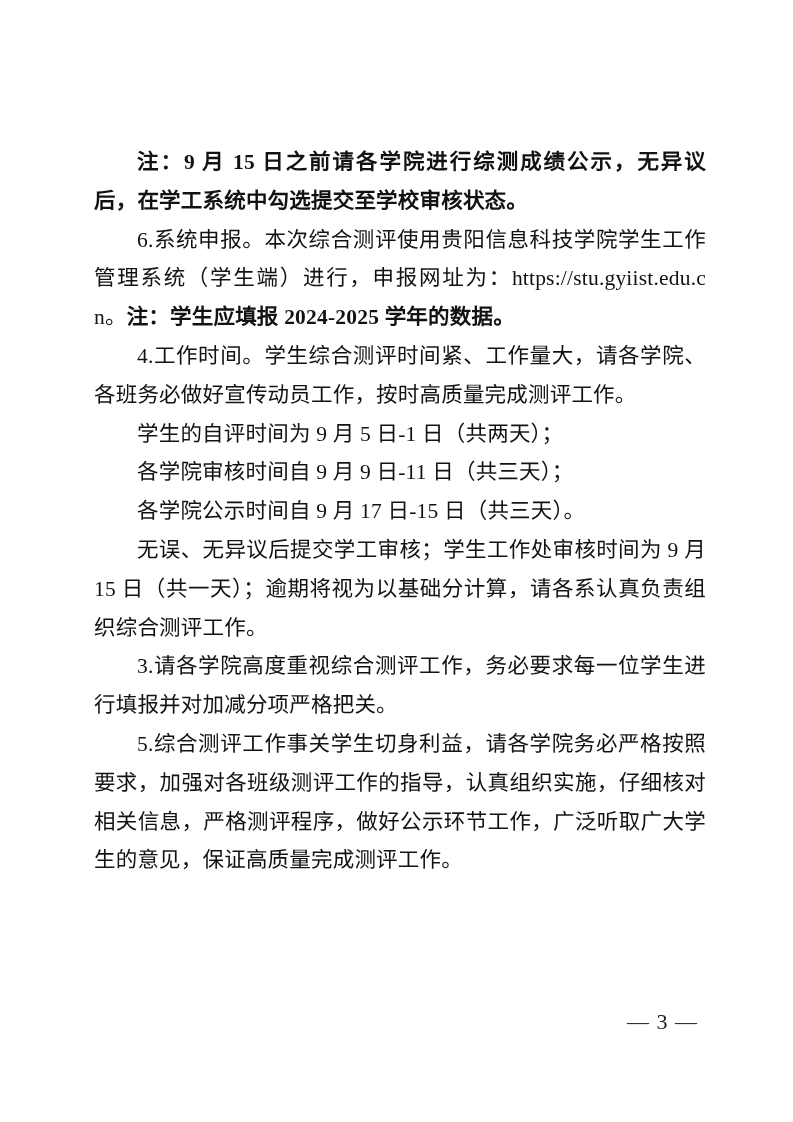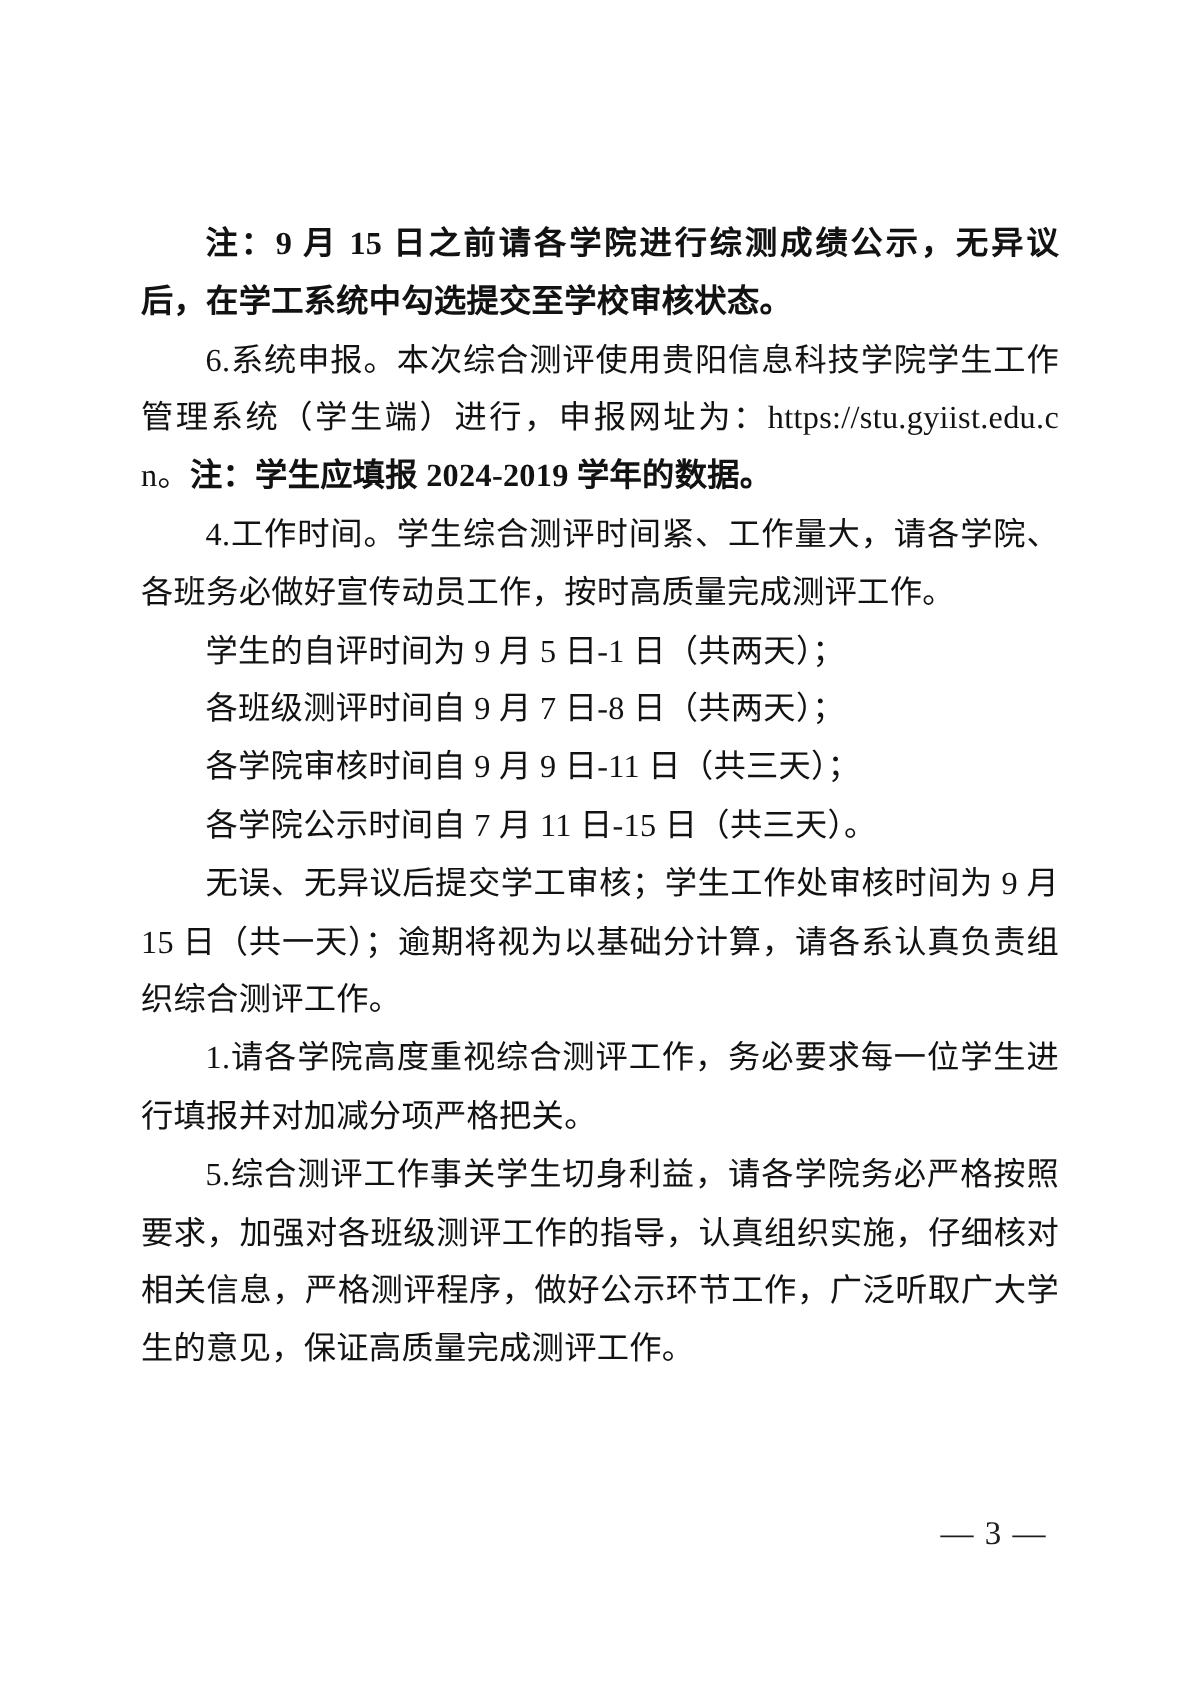--- a/index.html
+++ b/index.html
@@ -38,34 +38,33 @@
 </style>
 </head>
 <body>
 
 <div class="page">
   <main class="content">
 
     <p class="para b">注：9 月 15 日之前请各学院进行综测成绩公示，无异议后，在学工系统中勾选提交至学校审核状态。</p>
 
 
-    <p class="para"><span>6.系统申报。本次综合测评使用贵阳信息科技学院学生工作管理系统（学生端）进行，申报网址为：</span><span>https://stu.gyiist.edu.cn</span><span>。</span><span class="b">注：学生应填报 2024-2019 学年的数据。</span></p>
+    <p class="para"><span>6.系统申报。本次综合测评使用贵阳信息科技学院学生工作管理系统（学生端）进行，申报网址为：</span><span>https://stu.gyiist.edu.cn</span><span>。</span><span class="b">注：学生应填报 2024-2025 学年的数据。</span></p>
 
     <p class="para">4.工作时间。学生综合测评时间紧、工作量大，请各学院、各班务必做好宣传动员工作，按时高质量完成测评工作。</p>
 
     <p class="para">学生的自评时间为 9 月 5 日-1 日（共两天）；</p>
 
-    <p class="para">各班级测评时间自 9 月 7 日-8 日（共两天）；</p>
 
     <p class="para">各学院审核时间自 9 月 9 日-11 日（共三天）；</p>
 
-    <p class="para">各学院公示时间自 7 月 11 日-15 日（共三天）。</p>
+    <p class="para">各学院公示时间自 9 月 17 日-15 日（共三天）。</p>
 
     <p class="para">无误、无异议后提交学工审核；学生工作处审核时间为 9 月 15 日（共一天）；逾期将视为以基础分计算，请各系认真负责组织综合测评工作。</p>
 
-    <p class="para">1.请各学院高度重视综合测评工作，务必要求每一位学生进行填报并对加减分项严格把关。</p>
+    <p class="para">3.请各学院高度重视综合测评工作，务必要求每一位学生进行填报并对加减分项严格把关。</p>
 
     <p class="para">5.综合测评工作事关学生切身利益，请各学院务必严格按照要求，加强对各班级测评工作的指导，认真组织实施，仔细核对相关信息，严格测评程序，做好公示环节工作，广泛听取广大学生的意见，保证高质量完成测评工作。</p>
 
   </main>
 
   <div class="footer">— 3 —</div>
 </div>
 
 </body></html>

